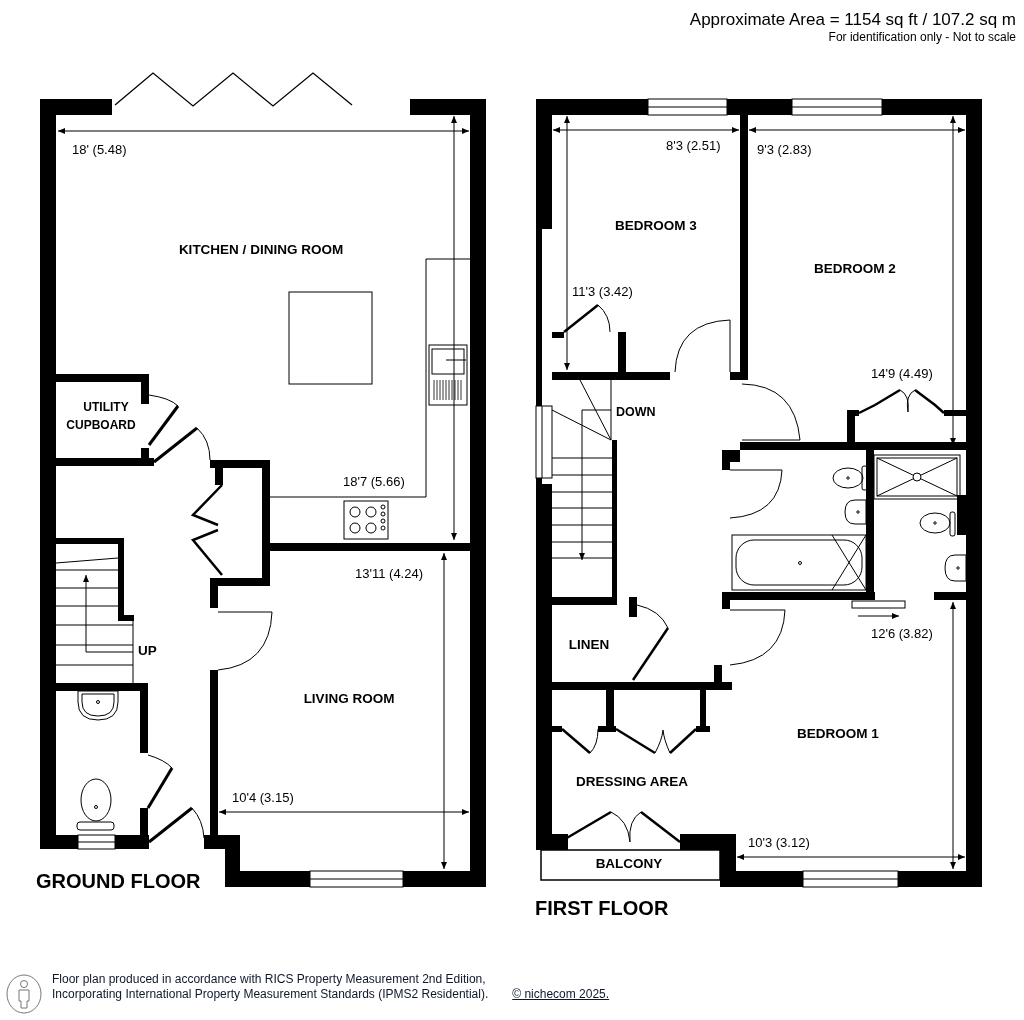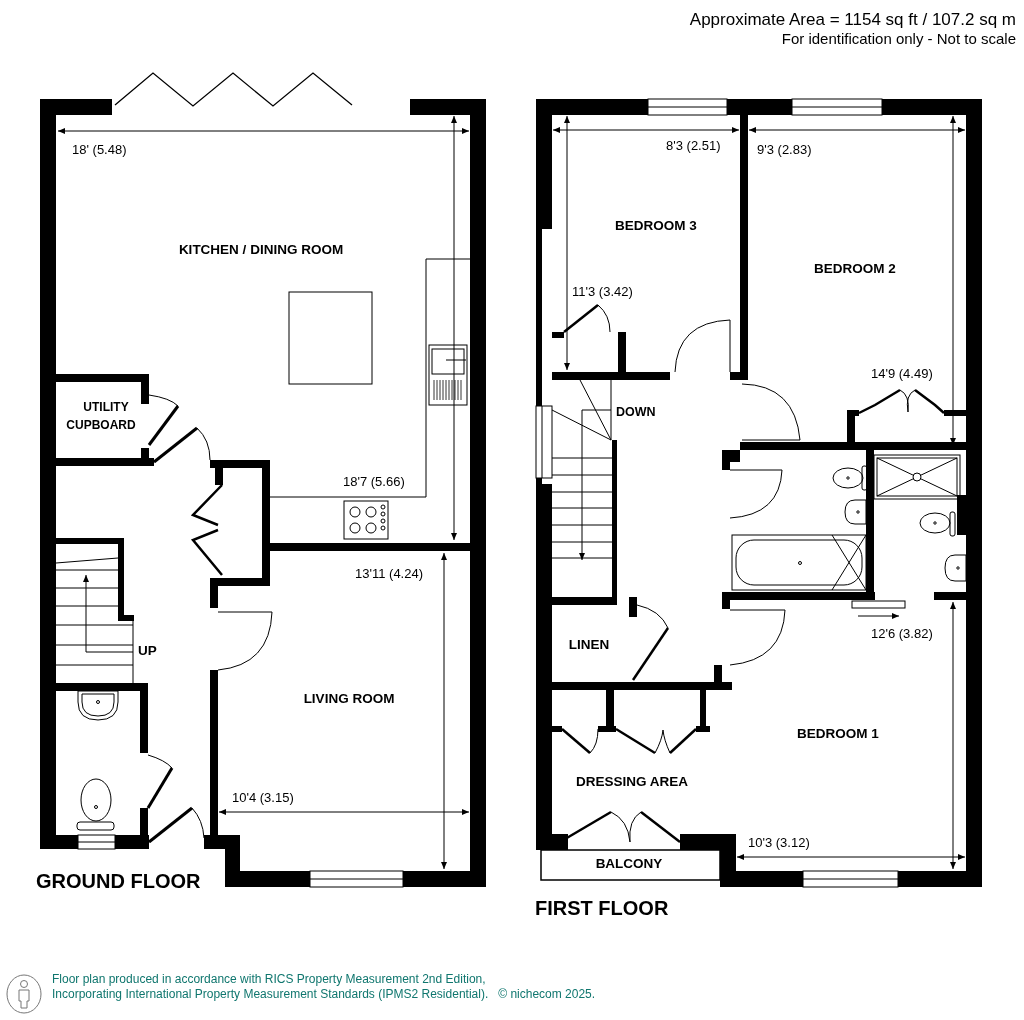--- a/index.html
+++ b/index.html
@@ -1,24 +1,24 @@
 <!DOCTYPE html>
 <html><head>
 <meta charset="utf-8">
 <style>
   html,body{margin:0;padding:0;background:#fff;}
   body{width:1024px;height:1020px;position:relative;overflow:hidden;font-family:"Liberation Sans",sans-serif;color:#000;}
   .hdr-area{position:absolute;right:8px;top:10px;font-size:17px;white-space:nowrap;}
-  .hdr-note{position:absolute;right:8px;top:30px;font-size:15px;white-space:nowrap;}
+  .hdr-note{position:absolute;right:8px;top:30px;font-size:12px;white-space:nowrap;}
   svg.plan{position:absolute;left:0;top:0;}
   .room{font-family:"Liberation Sans",sans-serif;font-weight:bold;font-size:13.5px;}
   .dim{font-family:"Liberation Sans",sans-serif;font-size:13px;}
   .floor{font-family:"Liberation Sans",sans-serif;font-weight:bold;font-size:20px;}
-  .footer{position:absolute;left:52px;top:972px;font-size:12px;line-height:15px;color:#0f766e;}
-  .footer .copy{margin-left:10px;}
+  .footer{position:absolute;left:52px;top:972px;font-size:12px;line-height:15px;color:#0f172a;}
+  .footer .copy{margin-left:24px;text-decoration:underline;}
   .logo{position:absolute;left:6px;top:974px;width:36px;height:40px;}
 </style>
 </head>
 <body>
 
 <div class="hdr-area">Approximate Area = 1154 sq ft / 107.2 sq m</div>
 <div class="hdr-note">For identification only - Not to scale</div>
 
 <svg class="plan" width="1024" height="1020" viewBox="0 0 1024 1020" xmlns="http://www.w3.org/2000/svg">
   <defs>

